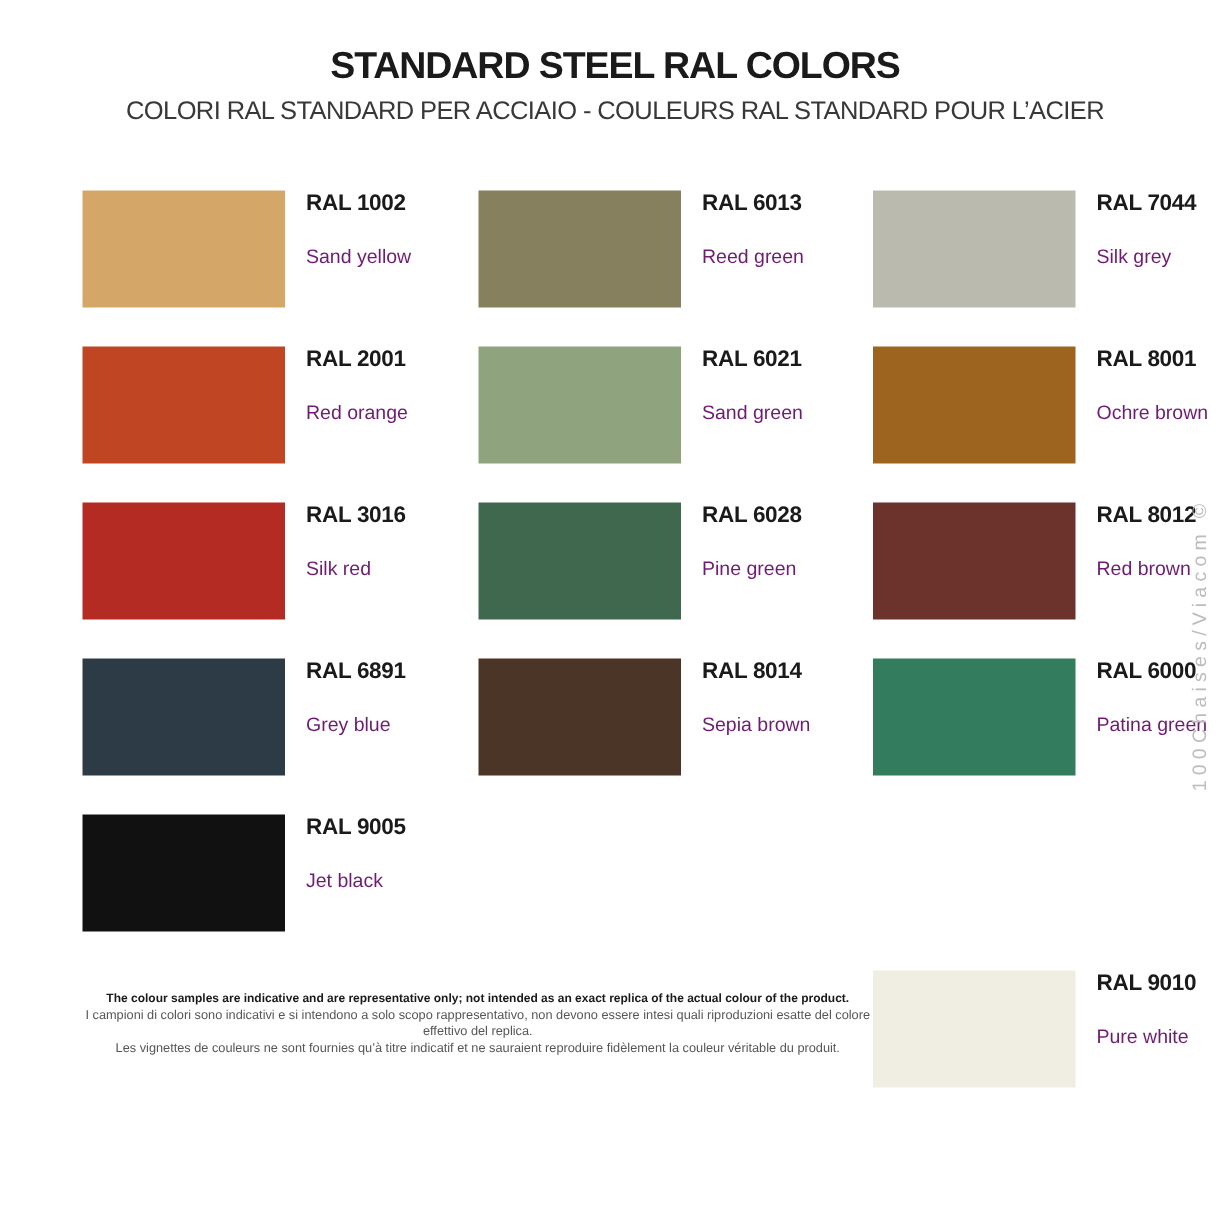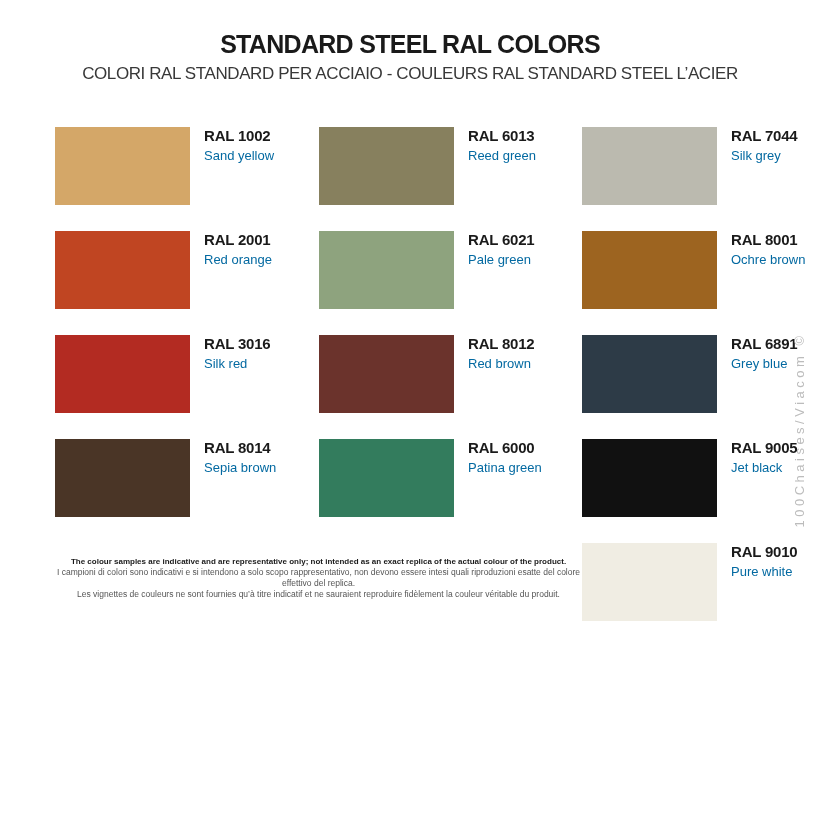--- a/index.html
+++ b/index.html
@@ -46,23 +46,23 @@
   .code {
     font-size: 15px;
     font-weight: 700;
     color: #1a1a1a;
     letter-spacing: -0.2px;
     line-height: 17px;
   }
   .cname {
     font-size: 13px;
     font-weight: 400;
-    color: #0369a1;
+    color: #701a75;
     line-height: 15px;
-    margin-top: 4px;
+    margin-top: 19px;
   }
   .disclaimer {
     grid-column: 1 / span 2;
     text-align: center;
     padding-top: 13px;
     align-self: start;
   }
   .disclaimer .d1 {
     font-size: 8px;
     font-weight: 700;
@@ -87,21 +87,21 @@
     white-space: nowrap;
   }
 </style>
 </head>
 <body>
 
 <div class="page">
 
   <div class="header">
     <div class="title">STANDARD STEEL RAL COLORS</div>
-    <div class="subtitle">COLORI RAL STANDARD PER ACCIAIO - COULEURS RAL STANDARD STEEL L’ACIER</div>
+    <div class="subtitle">COLORI RAL STANDARD PER ACCIAIO - COULEURS RAL STANDARD POUR L’ACIER</div>
   </div>
 
   <div class="grid" id="swatch-grid">
     <div class="cell">
         <div class="swatch" style="background: rgb(212, 167, 104);"></div>
         <div class="labels">
           <div class="code">RAL 1002</div>
           <div class="cname">Sand yellow</div>
         </div>
       </div>
@@ -123,35 +123,42 @@
         <div class="swatch" style="background: rgb(192, 69, 34);"></div>
         <div class="labels">
           <div class="code">RAL 2001</div>
           <div class="cname">Red orange</div>
         </div>
       </div>
       <div class="cell">
         <div class="swatch" style="background: rgb(142, 163, 126);"></div>
         <div class="labels">
           <div class="code">RAL 6021</div>
-          <div class="cname">Pale green</div>
+          <div class="cname">Sand green</div>
         </div>
       </div>
       <div class="cell">
         <div class="swatch" style="background: rgb(157, 100, 32);"></div>
         <div class="labels">
           <div class="code">RAL 8001</div>
           <div class="cname">Ochre brown</div>
         </div>
       </div>
       <div class="cell">
         <div class="swatch" style="background: rgb(179, 43, 34);"></div>
         <div class="labels">
           <div class="code">RAL 3016</div>
           <div class="cname">Silk red</div>
+        </div>
+      </div>
+      <div class="cell">
+        <div class="swatch" style="background: rgb(64, 104, 79);"></div>
+        <div class="labels">
+          <div class="code">RAL 6028</div>
+          <div class="cname">Pine green</div>
         </div>
       </div>
       <div class="cell">
         <div class="swatch" style="background: rgb(107, 51, 44);"></div>
         <div class="labels">
           <div class="code">RAL 8012</div>
           <div class="cname">Red brown</div>
         </div>
       </div>
       <div class="cell">

